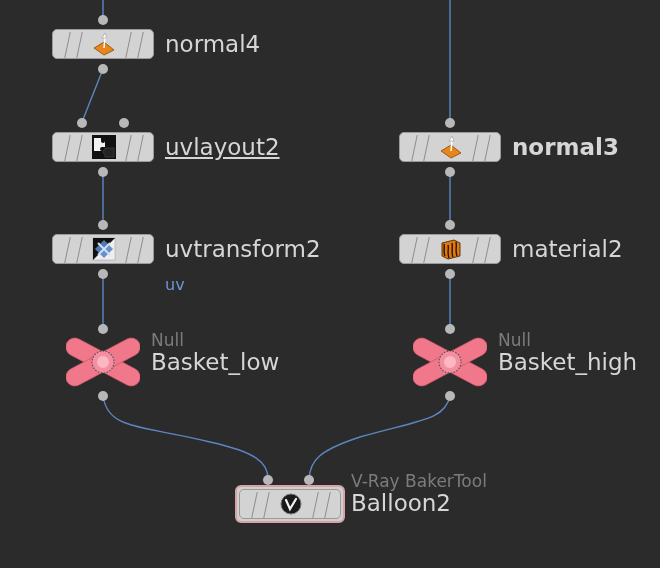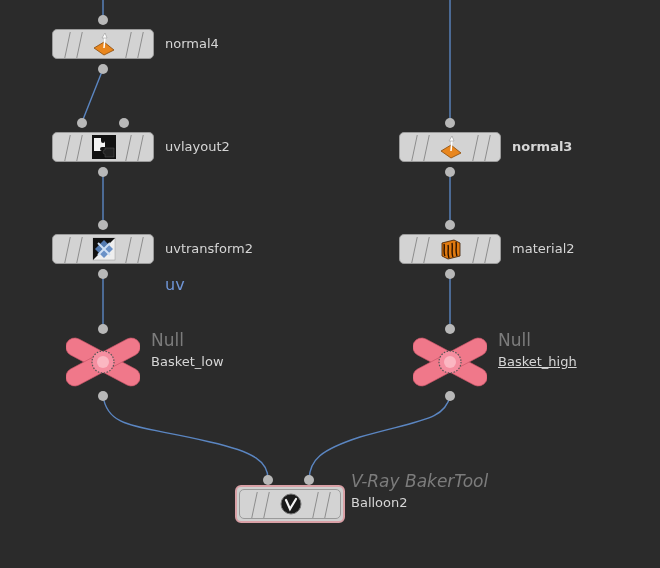--- a/index.html
+++ b/index.html
@@ -3,21 +3,21 @@
 <meta charset="utf-8">
 <style>
   html,body{margin:0;padding:0;}
   body{width:660px;height:568px;background:#2b2b2b;overflow:hidden;position:relative;
        font-family:"DejaVu Sans","Liberation Sans",sans-serif;}
   #canvas{position:absolute;left:0;top:0;width:660px;height:568px;}
   .node{position:absolute;width:102px;height:30px;border-radius:5px;background:#d3d3d3;
         border:1px solid #9a9a9a;box-sizing:border-box;overflow:hidden;}
   .node .stripe{position:absolute;top:2px;width:1px;height:26px;background:#8d8d8d;transform:skewX(-12deg);}
   .node .icon{position:absolute;left:39px;top:2px;width:24px;height:24px;}
-  .label{position:absolute;color:#d6d6d6;font-size:13px;line-height:22px;white-space:nowrap;}
+  .label{position:absolute;color:#d6d6d6;font-size:23px;line-height:22px;white-space:nowrap;}
   .sublabel{position:absolute;color:#7c7c7c;font-size:17px;line-height:20px;white-space:nowrap;}
   .flag{position:absolute;color:#6f95d6;font-size:16px;line-height:18px;}
   .port{position:absolute;width:10px;height:10px;border-radius:50%;background:#b8b8b8;}
   .selected-outline{position:absolute;border:2px solid #d9a0a6;border-radius:6px;box-sizing:border-box;}
   .null-node{position:absolute;width:74px;height:52px;}
 </style>
 </head>
 <body>
 
 <svg id="canvas" width="660" height="568">
@@ -56,21 +56,21 @@
   <div class="stripe" style="left:14px"></div>
   <div class="stripe" style="left:26px"></div>
   <div class="stripe" style="left:75px"></div>
   <div class="stripe" style="left:87px"></div>
   <svg class="icon" viewBox="0 0 24 24">
     <rect x="0" y="0" width="24" height="24" fill="#111"></rect>
     <path d="M2,3 h7 v3 a2,2 0 1 0 4,0 v-3 h0 v9 h-3 a2,2 0 1 0 0,4 h3 v0 h-11 z" fill="#f2f2f2"></path>
     <path d="M13,13 h9 v9 h-9 v-3 a2,2 0 1 1 0,-4 z" fill="#222" stroke="#555" stroke-width="0.5"></path>
   </svg>
 </div>
-<div class="label" style="left:165px;top:136px;">uvlayout2</div>
+<div class="label" style="left:165px;top:136px;text-decoration:underline;">uvlayout2</div>
 <div class="port" style="left:98px;top:167px;"></div>
 
 <div class="port" style="left:98px;top:220px;"></div>
 <div class="node" style="left:52px;top:234px;">
   <div class="stripe" style="left:14px"></div>
   <div class="stripe" style="left:26px"></div>
   <div class="stripe" style="left:75px"></div>
   <div class="stripe" style="left:87px"></div>
   <svg class="icon" viewBox="0 0 24 24">
     <rect x="1" y="1" width="22" height="22" fill="#eee" stroke="#999" stroke-width="0.5"></rect>
@@ -134,30 +134,30 @@
 <div class="port" style="left:445px;top:324px;"></div>
 <svg class="null-node" style="left:413px;top:336px;" viewBox="0 0 74 52">
   <g fill="#f0788a" stroke="#c85468" stroke-width="0.6">
     <rect x="-4" y="17" width="82" height="18" rx="9" transform="rotate(28 37 26)"></rect>
     <rect x="-4" y="17" width="82" height="18" rx="9" transform="rotate(-28 37 26)"></rect>
   </g>
   <circle cx="37" cy="26" r="11" fill="#f58ea0" stroke="#555" stroke-width="1.2" stroke-dasharray="1.5 1.5"></circle>
   <circle cx="37" cy="26" r="6" fill="#fbb7c2"></circle>
 </svg>
 <div class="sublabel" style="left:498px;top:330px;">Null</div>
-<div class="label" style="left:498px;top:351px;text-decoration:underline;">Basket_high</div>
+<div class="label" style="left:498px;top:351px;">Basket_high</div>
 <div class="port" style="left:445px;top:391px;"></div>
 
 <div class="port" style="left:263px;top:475px;"></div>
 <div class="port" style="left:304px;top:475px;"></div>
 <div class="selected-outline" style="left:235px;top:485px;width:110px;height:38px;background:#cfcfcf;"></div>
 <div class="node" style="left:239px;top:489px;">
   <div class="stripe" style="left:14px"></div>
   <div class="stripe" style="left:26px"></div>
   <div class="stripe" style="left:75px"></div>
   <div class="stripe" style="left:87px"></div>
   <svg class="icon" viewBox="0 0 24 24">
     <circle cx="12" cy="12" r="10" fill="#1a1a1a" stroke="#777" stroke-width="1"></circle>
     <path d="M7,8 L11,17 L17,7" stroke="#f2f2f2" stroke-width="2.2" fill="none" stroke-linecap="round"></path>
   </svg>
 </div>
-<div class="sublabel" style="left:351px;top:471px;font-style:italic;">V-Ray BakerTool</div>
+<div class="sublabel" style="left:351px;top:471px;">V-Ray BakerTool</div>
 <div class="label" style="left:351px;top:492px;text-align:center;">Balloon2</div>
 
 </body></html>

